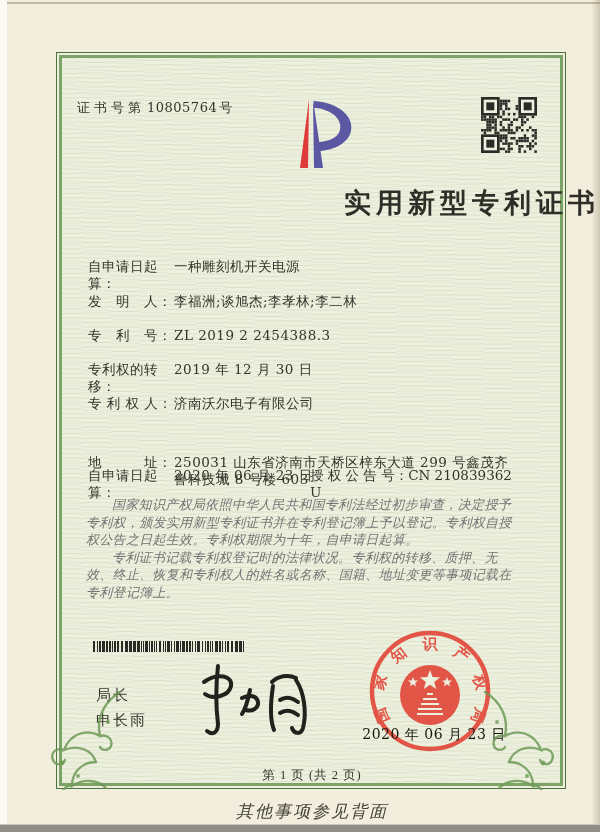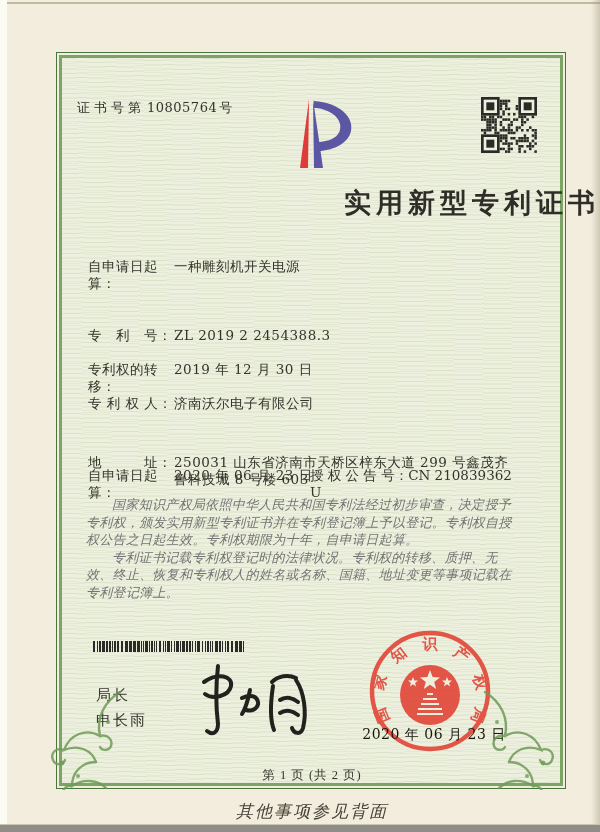--- a/index.html
+++ b/index.html
@@ -232,20 +232,23 @@
       <rect x="0" y="37.33333333333333" width="18.666666666666664" height="18.666666666666664" fill="#2b2a26"></rect>
       <rect x="2.6666666666666665" y="39.99999999999999" width="13.333333333333332" height="13.333333333333332" fill="#eef0df"></rect>
       <rect x="5.333333333333333" y="42.666666666666664" width="8" height="8" fill="#2b2a26"></rect>
     </svg>
 
   <div class="title">实用新型专利证书</div>
 
   <div class="field-row r1">
     <span class="flabel">自申请日起算：</span><span class="fvalue">一种雕刻机开关电源</span>
   </div>
+  <div class="field-row r2">
+    <span class="flabel">发　明　人：</span><span class="fvalue">李福洲;谈旭杰;李孝林;李二林</span>
+  </div>
   <div class="field-row r3">
     <span class="flabel">专　利　号：</span><span class="fvalue">ZL 2019 2 2454388.3</span>
   </div>
   <div class="field-row r4">
     <span class="flabel">专利权的转移：</span><span class="fvalue">2019 年 12 月 30 日</span>
   </div>
   <div class="field-row r5">
     <span class="flabel">专 利 权 人：</span><span class="fvalue">济南沃尔电子有限公司</span>
   </div>
   <div class="field-row r6">

